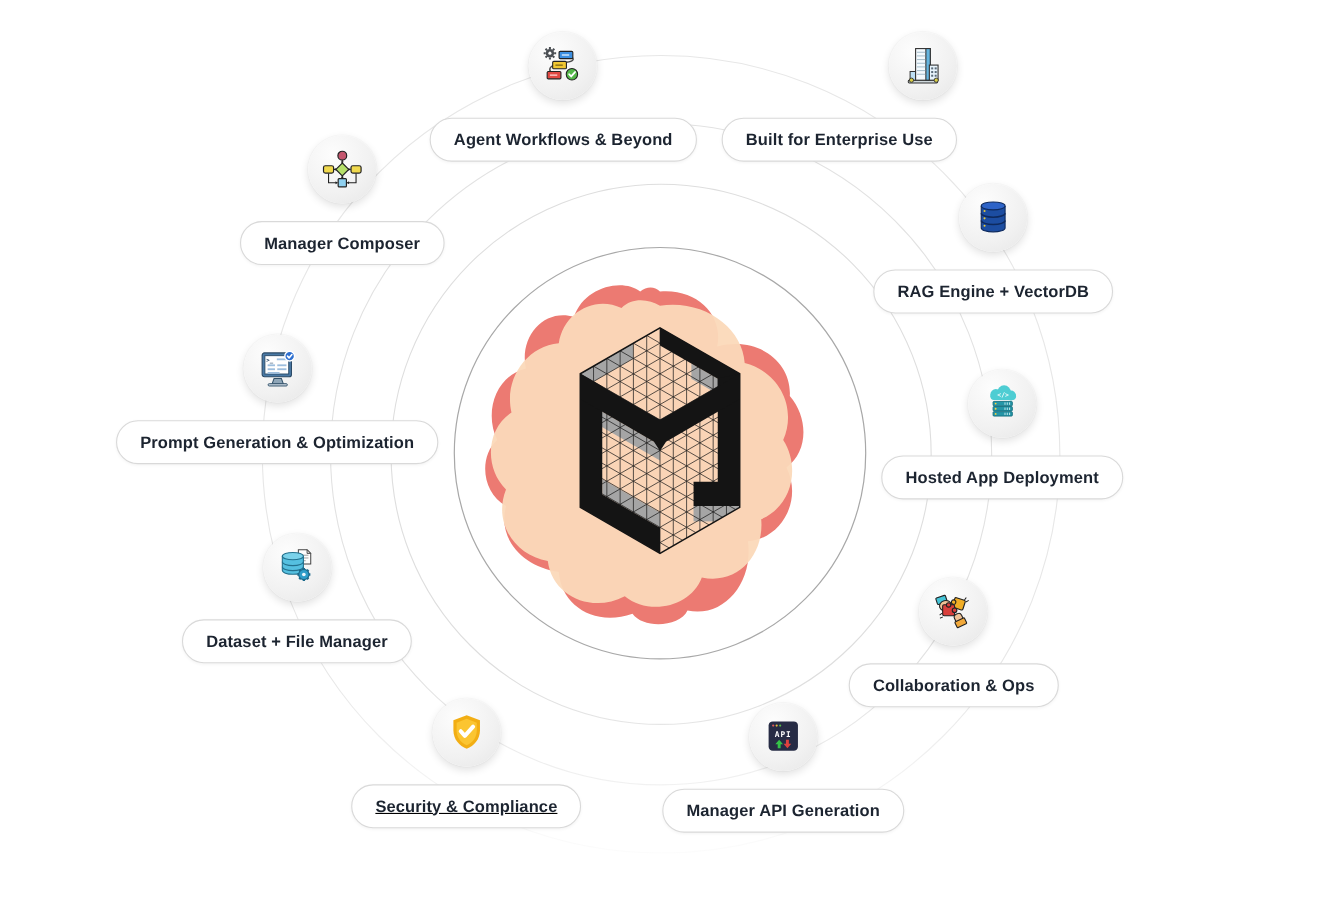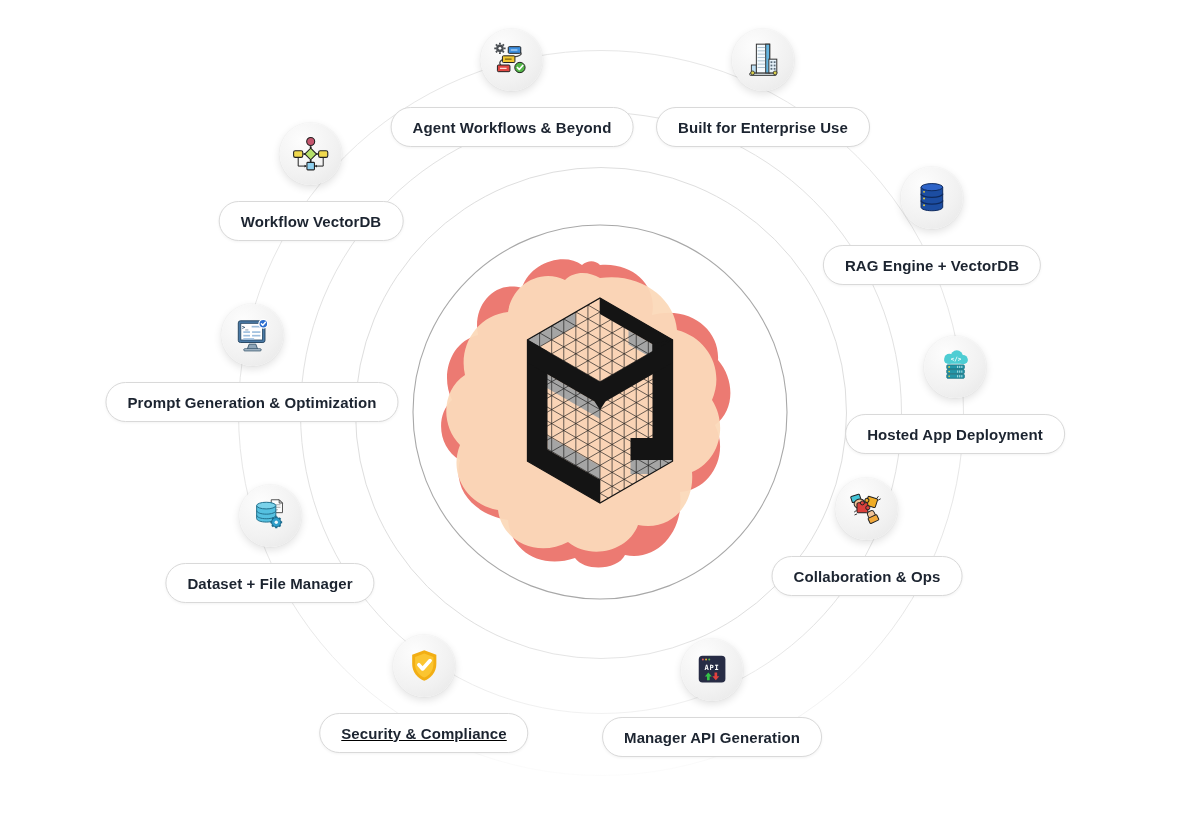--- a/index.html
+++ b/index.html
@@ -39,27 +39,27 @@
   .icon-circle svg{width:40px;height:40px;display:block;}
   .pill{
     background:#ffffff;border:1px solid #d9d9d9;border-radius:22px;
     height:38px;display:flex;align-items:center;padding:0 21px;
     font-size:15px;font-weight:700;color:#1c2430;white-space:nowrap;
     box-shadow:0 1px 3px rgba(0,0,0,.05);letter-spacing:.1px;
   }
 
   
   .f-agent-workflows{left:512px;top:29px;}
-  .f-enterprise{left:763px;top:29px;}
+  .f-enterprise{left:763px;top:29px;align-items:flex-end;}
   .f-workflow-composer{left:311px;top:123px;}
-  .f-rag-engine{left:932px;top:167px;}
+  .f-rag-engine{left:903px;top:167px;}
   .f-prompt-generation{left:252px;top:304px;justify-content:flex-end;}
-  .f-hosted-app{left:955px;top:336px;}
+  .f-hosted-app{left:911px;top:336px;}
   .f-dataset-manager{left:270px;top:485px;justify-content:space-between;}
-  .f-collaboration{left:867px;top:478px;}
+  .f-collaboration{left:867px;top:525px;}
   .f-security{left:424px;top:635px;text-decoration:underline;}
   .f-api-generation{left:712px;top:639px;}
 
   #symbol-defs{position:absolute;width:0;height:0;overflow:hidden;}
 </style>
 </head>
 <body>
 
 <svg id="symbol-defs" aria-hidden="true">
   <defs>
@@ -376,21 +376,21 @@
           </svg>
         </div>
         <div class="pill">Built for Enterprise Use</div>
       </div>
       <div class="feature f-workflow-composer">
         <div class="icon-circle">
           <svg viewBox="0 0 48 48">
             <use href="#sym-flowchart-icon"></use>
           </svg>
         </div>
-        <div class="pill">Workflow VectorDB</div>
+        <div class="pill">Manager Composer</div>
       </div>
       <div class="feature f-rag-engine">
         <div class="icon-circle">
           <svg viewBox="0 0 48 48">
             <use href="#sym-vector-db-icon"></use>
           </svg>
         </div>
         <div class="pill">RAG Engine + VectorDB</div>
       </div>
       <div class="feature f-prompt-generation">

